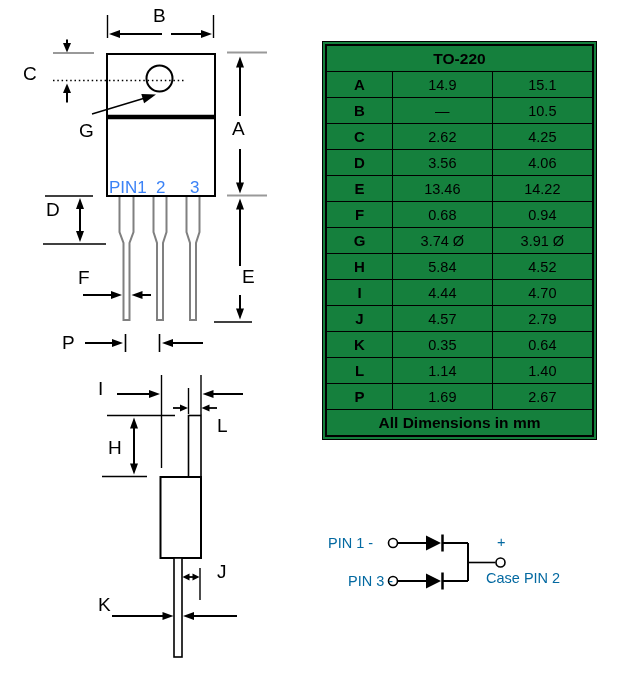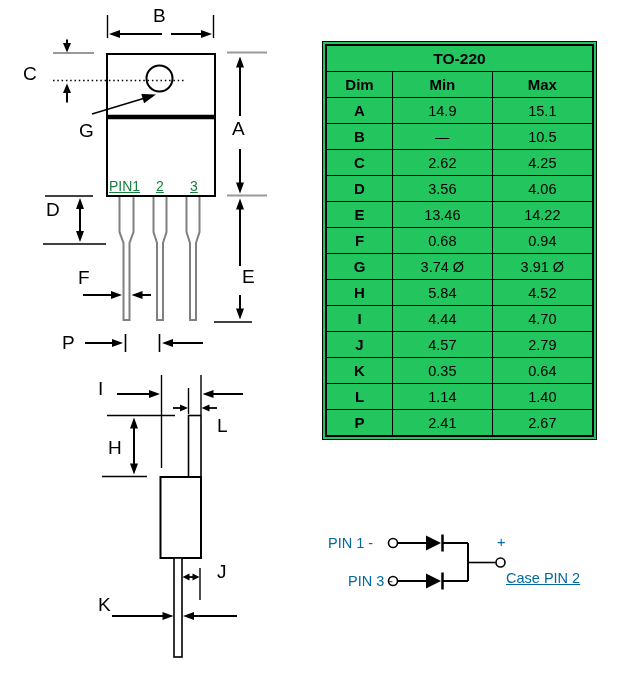--- a/index.html
+++ b/index.html
@@ -3,25 +3,25 @@
 <meta charset="utf-8">
 <style>
   html,body { margin:0; padding:0; background:#ffffff; }
   #canvas {
     position:relative; width:636px; height:674px; background:#ffffff;
     font-family:"Liberation Sans", sans-serif; color:#000;
     overflow:hidden;
   }
   #linework { position:absolute; left:0; top:0; }
   .lbl { position:absolute; font-size:19px; line-height:1; color:#000; white-space:nowrap; }
-  .small-lbl { position:absolute; font-size:14px; line-height:1; color:#15803d; white-space:nowrap;text-decoration:underline; }
+  .small-lbl { position:absolute; font-size:17px; line-height:1; color:#3b82f6; white-space:nowrap; }
   .sch-lbl { position:absolute; font-size:14.5px; line-height:1; color:#0369a1; white-space:nowrap; }
   .table-wrap {
     position:absolute; left:322px; top:41px; width:275px;
-    border:1px solid #000; padding:2px; box-sizing:border-box; background:#22c55e;
+    border:1px solid #000; padding:2px; box-sizing:border-box; background:#15803d;
   }
   table.dims {
     border-collapse:collapse; width:100%;
     border:2px solid #000; table-layout:fixed;
   }
   table.dims td, table.dims th {
     border:1px solid #000; height:25px; text-align:center;
     font-size:14.5px; padding:0; vertical-align:middle;
   }
   table.dims th { font-weight:bold; font-size:15px; }
@@ -189,39 +189,34 @@
 
   <span class="lbl" style="left:98px;  top:379px;">I</span>
   <span class="lbl" style="left:217px; top:416px;">L</span>
   <span class="lbl" style="left:108px; top:438px;">H</span>
   <span class="lbl" style="left:217px; top:562px;">J</span>
   <span class="lbl" style="left:98px;  top:595px;">K</span>
 
   <span class="sch-lbl" style="left:328px; top:536px;">PIN 1 -</span>
   <span class="sch-lbl" style="left:328px; top:574px;margin-left:20px;">PIN 3 -</span>
   <span class="sch-lbl" style="left:497px; top:535px;">+</span>
-  <span class="sch-lbl" style="left:506px; top:571px;text-decoration:underline;">Case PIN 2</span>
+  <span class="sch-lbl" style="left:486px; top:571px;">Case PIN 2</span>
 
   <div class="table-wrap">
     <table class="dims">
       <colgroup>
           <col class="c-dim">
           <col class="c-min">
           <col class="c-max">
         </colgroup>
       <tbody>
         <tr class="title-row">
           <th colspan="3">TO-220</th>
         </tr>
         <tr>
-          <th>Dim</th>
-          <th>Min</th>
-          <th>Max</th>
-        </tr>
-        <tr>
             <td class="dimcol">A</td>
             <td>14.9</td>
             <td>15.1</td>
           </tr>
         <tr>
             <td class="dimcol">B</td>
             <td>—</td>
             <td>10.5</td>
           </tr>
         <tr>
@@ -269,20 +264,23 @@
             <td>0.35</td>
             <td>0.64</td>
           </tr>
         <tr>
             <td class="dimcol">L</td>
             <td>1.14</td>
             <td>1.40</td>
           </tr>
         <tr>
             <td class="dimcol">P</td>
-            <td>2.41</td>
+            <td>1.69</td>
             <td>2.67</td>
           </tr>
+        <tr class="footer-row">
+          <td colspan="3">All Dimensions in mm</td>
+        </tr>
       </tbody>
     </table>
   </div>
 
 </div>
 
 </body></html>

